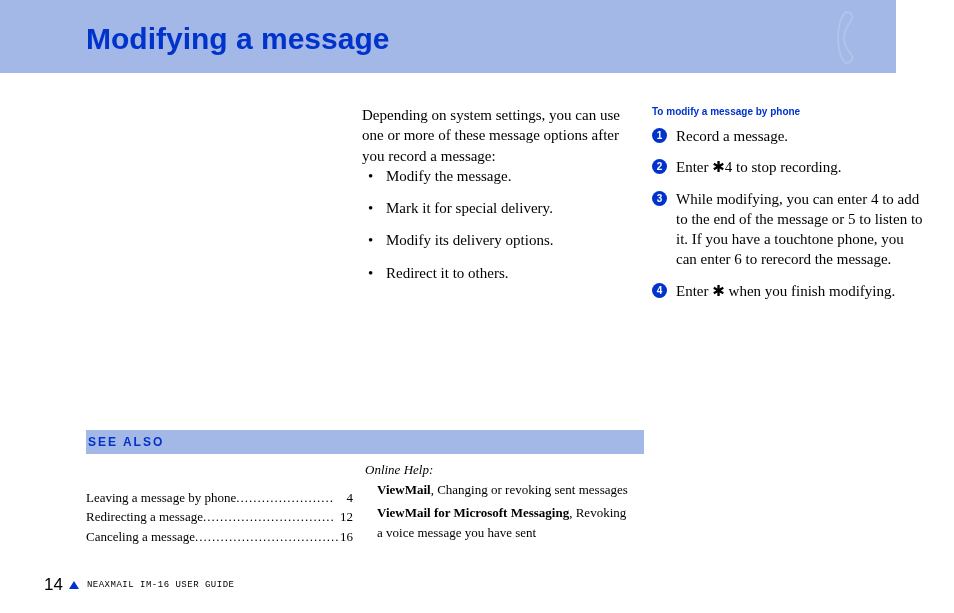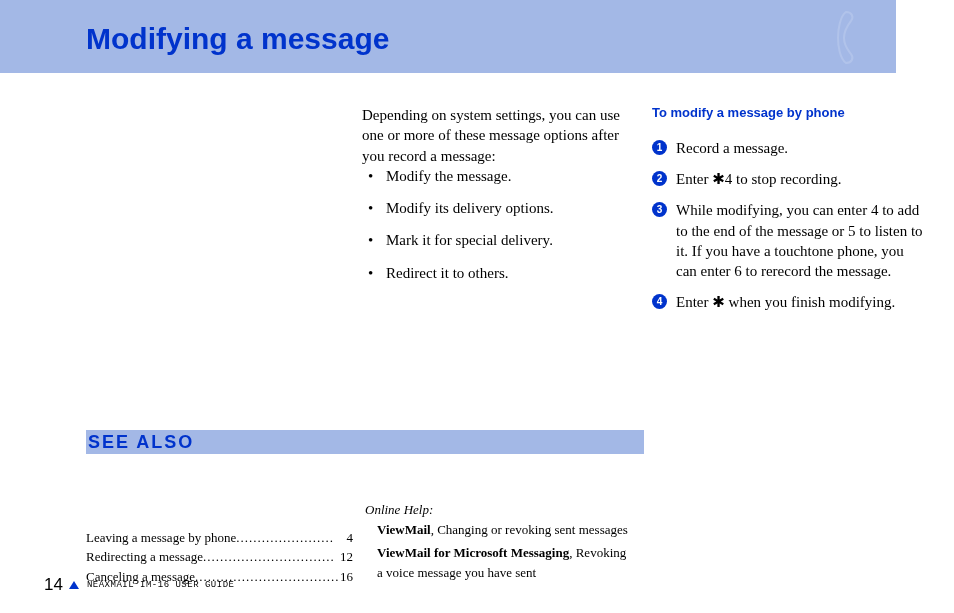--- a/index.html
+++ b/index.html
@@ -8,34 +8,34 @@
   .header-band { position: absolute; top: 0; left: 0; right: 0; height: 73px; background: #a3b8e6; }
   .page-title { position: absolute; top: 22px; left: 86px; font-family: Arial, Helvetica, sans-serif; font-weight: bold; font-size: 30px; color: #0033cc; }
   .phone-icon { position: absolute; top: 10px; right: 22px; width: 38px; height: 55px; opacity: 0.25; }
   .phone-icon svg { width: 100%; height: 100%; }
   .col-left { position: absolute; top: 105px; left: 362px; width: 270px; font-size: 15px; line-height: 1.35; }
   .col-left p.intro { margin-bottom: 0; }
   .col-left ul { list-style: none; }
   .col-left ul li { position: relative; padding-left: 24px; margin-bottom: 12px; }
   .col-left ul li::before { content: "•"; position: absolute; left: 6px; top: 0; }
   .col-right { position: absolute; top: 105px; left: 652px; width: 275px; font-size: 15px; line-height: 1.35; }
-  .sub-heading { font-family: Arial, Helvetica, sans-serif; font-weight: bold; font-size: 13px; color: #0033cc; margin-bottom: 16px; line-height: 1.3; }
+  .sub-heading { font-family: Arial, Helvetica, sans-serif; font-weight: bold; font-size: 10px; color: #0033cc; margin-bottom: 8px; line-height: 1.3; }
   .steps { list-style: none; }
   .steps li { position: relative; padding-left: 24px; margin-bottom: 11px; }
   .step-num { position: absolute; left: 0; top: 2px; width: 15px; height: 15px; border-radius: 50%; background: #0033cc; color: #fff; font-family: Arial, sans-serif; font-weight: bold; font-size: 10px; line-height: 15px; text-align: center; }
   .see-also { position: absolute; top: 430px; left: 86px; width: 558px; }
   .see-also-band { background: #a3b8e6; height: 24px; display: flex; align-items: center; padding-left: 2px; }
-  .see-also-title { font-family: Arial, Helvetica, sans-serif; font-weight: bold; font-size: 18px; letter-spacing: 2px; color: #0033cc; }
+  .see-also-title { font-family: Arial, Helvetica, sans-serif; font-weight: bold; font-size: 12px; letter-spacing: 2px; color: #0033cc; }
   .see-also-body { display: flex; padding-top: 6px; font-size: 13px; line-height: 1.5; align-items: flex-end; }
   .sa-col { flex: 1; padding-right: 12px; }
   .sa-row { display: flex; white-space: nowrap; }
   .sa-label {}
   .sa-dots { flex: 1; overflow: hidden; letter-spacing: 1px; }
   .sa-page {}
-  .sa-italic { font-style: italic; margin-top: 40px; }
+  .sa-italic { font-style: italic; }
   .sa-indent { padding-left: 12px; margin-bottom: 4px; }
   .sa-bold { font-weight: bold; }
   .footer { position: absolute; bottom: 18px; left: 44px; display: flex; align-items: center; }
   .footer-page { font-family: Arial, Helvetica, sans-serif; font-weight: normal; font-size: 17px; }
   .footer-tri { width: 0; height: 0; border-left: 5px solid transparent; border-right: 5px solid transparent; border-bottom: 8px solid #0033cc; margin: 0 8px 0 6px; display: inline-block; }
   .footer-text { font-family: Liberation Mono, monospace; font-size: 9px; letter-spacing: 0.5px; }
 </style>
 </head>
 <body>
 
@@ -46,22 +46,22 @@
   <div class="phone-icon">
     <svg viewBox="0 0 38 55">
         <path d="M10 2 C 4 6, 2 20, 2 28 C 2 36, 4 49, 10 53 C 16 53, 18 48, 15 44 C 12 40, 8 36, 8 28 C 8 20, 12 15, 15 11 C 18 7, 16 2, 10 2 Z" fill="none" stroke="#dbe4f7" stroke-width="2"></path>
       </svg>
   </div>
 
   <div class="col-left">
     <p class="intro">Depending on system settings, you can use one or more of these message options after you record a message:</p>
     <ul>
       <li>Modify the message.</li>
+      <li>Mark it for special delivery.</li>
       <li>Modify its delivery options.</li>
-      <li>Mark it for special delivery.</li>
       <li>Redirect it to others.</li>
     </ul>
   </div>
 
   <div class="col-right">
     <div class="sub-heading">To modify a message by phone</div>
     <ol class="steps">
       <li><span class="step-num">1</span><span>Record a message.</span></li>
       <li><span class="step-num">2</span><span>Enter ✱4 to stop recording.</span></li>
       <li><span class="step-num">3</span><span>While modifying, you can enter 4 to add to the end of the message or 5 to listen to it. If you have a touchtone phone, you can enter 6 to rerecord the message.</span></li>

